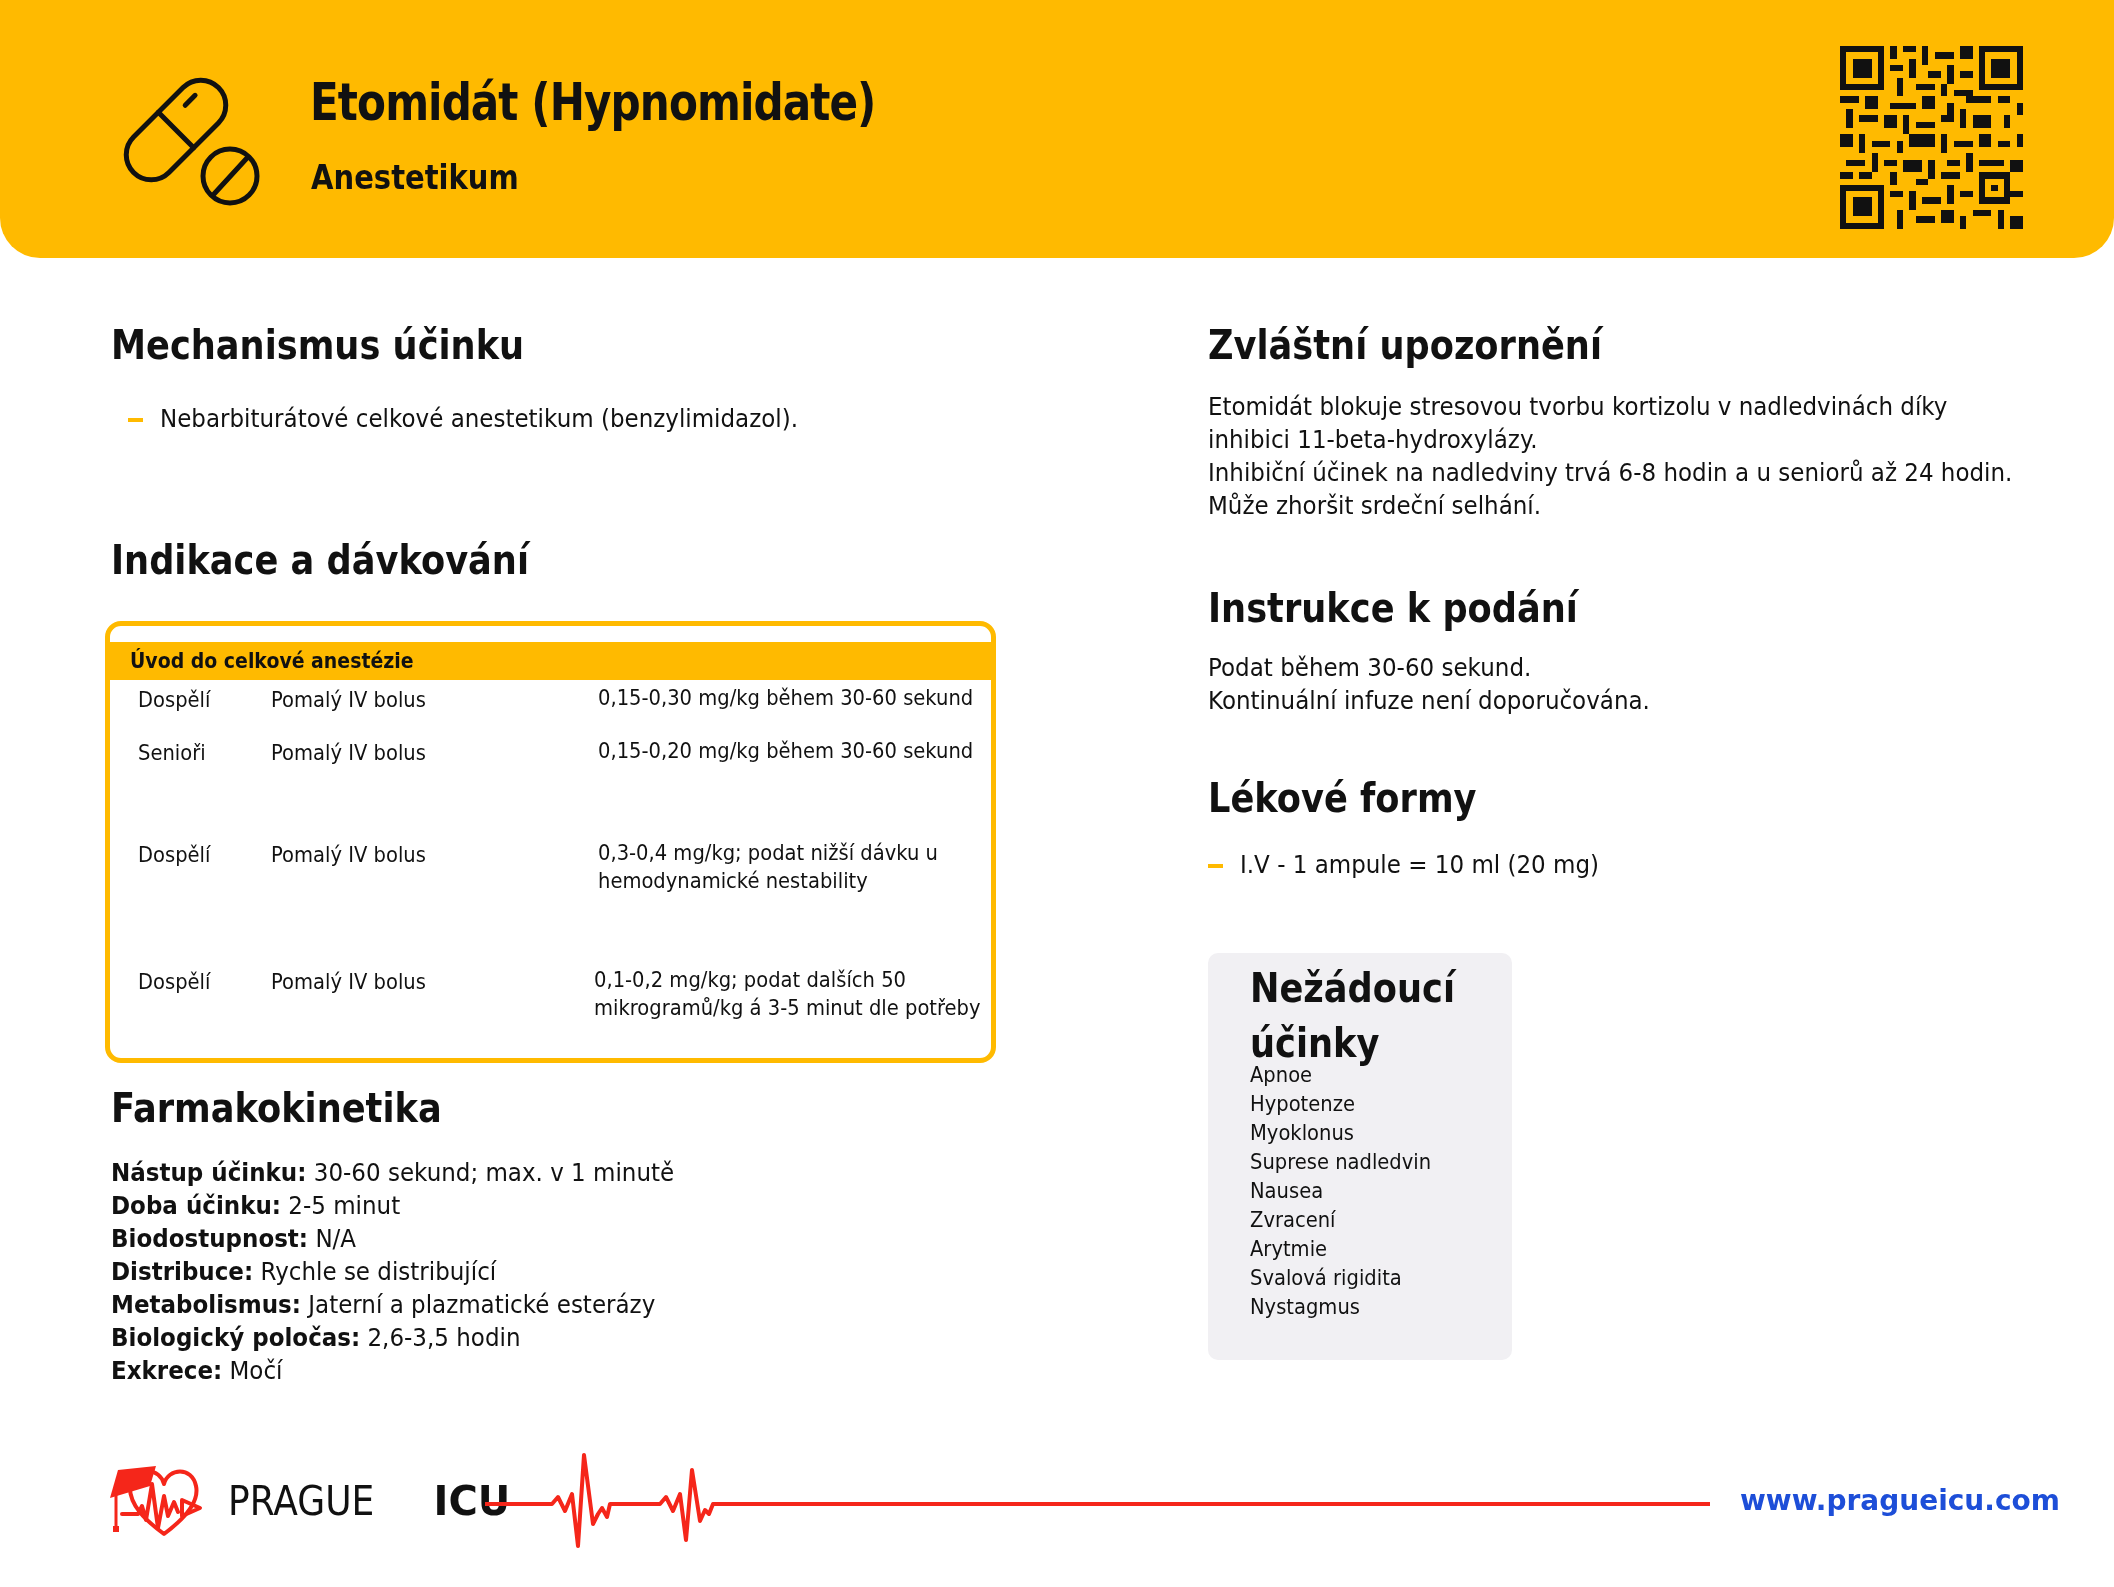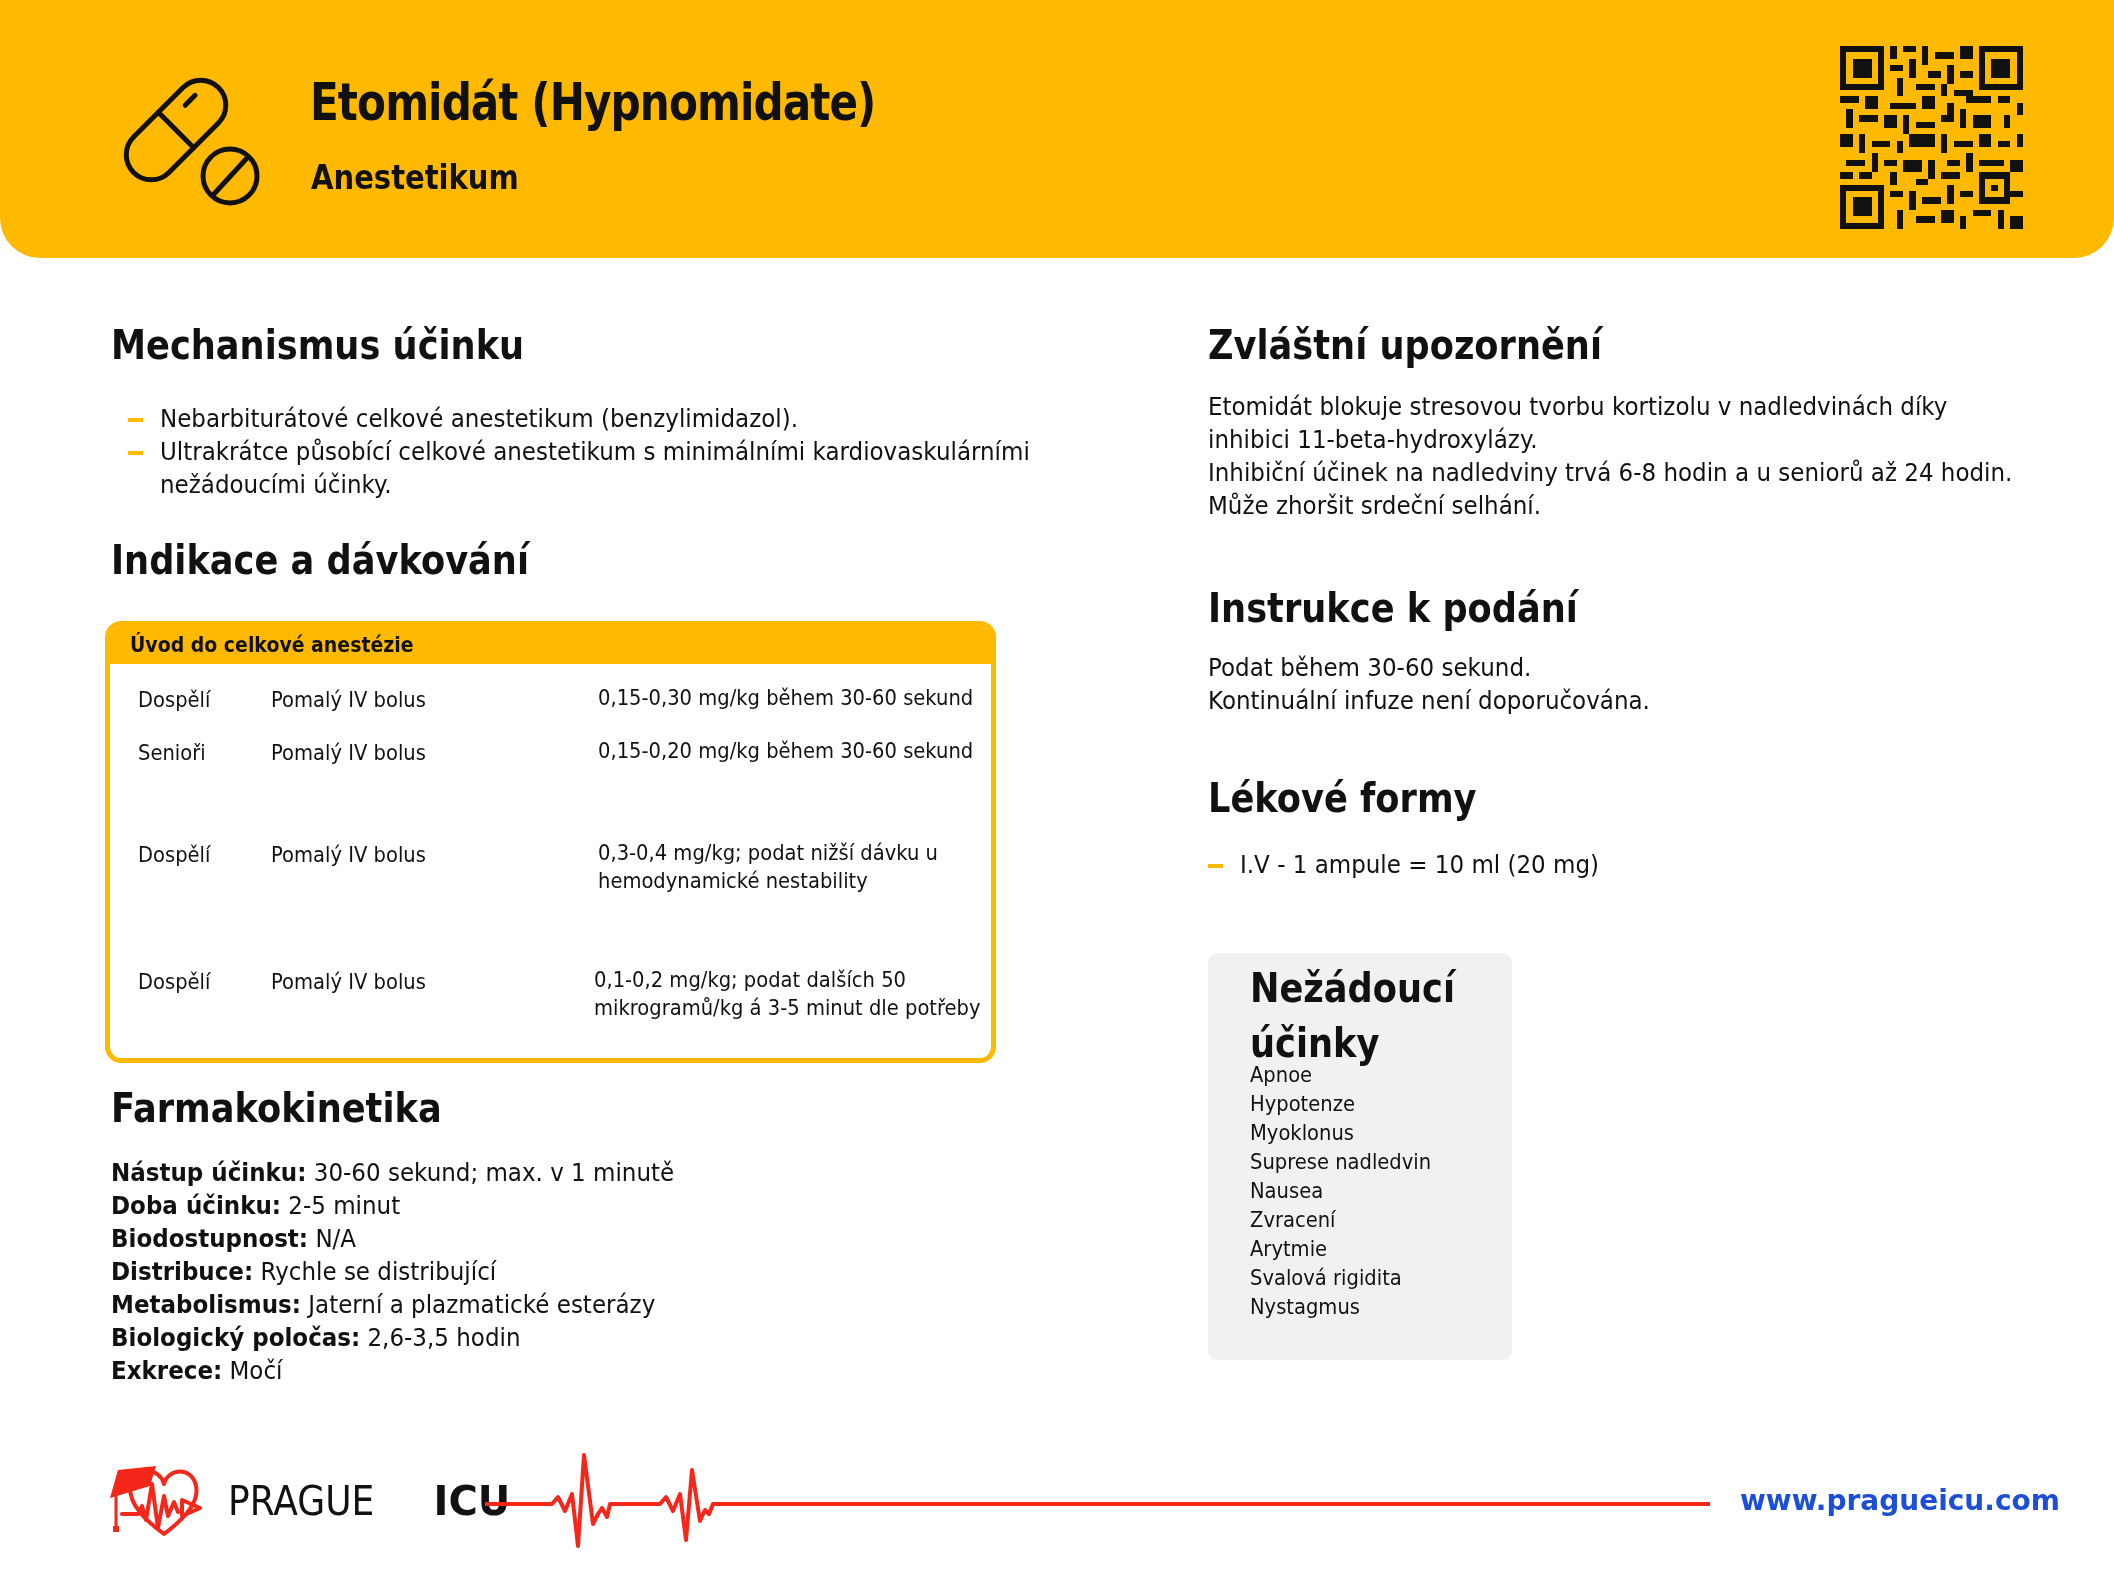--- a/index.html
+++ b/index.html
@@ -192,32 +192,27 @@
     </g>
   </svg>
 </div>
 
 <div class="h2" style="left:111px; top:322px;">Mechanismus účinku</div>
 <ul class="bullet-list" style="left:128px; top:402px;">
   <li>
     <span class="dash"></span>
     <span class="txt">Nebarbiturátové celkové anestetikum (benzylimidazol).</span>
   </li>
-  <li>
-    <span class="dash"></span>
-    <span class="txt">Ultrakrátce působící celkové anestetikum s minimálními kardiovaskulárními</span><br>
-    <span class="txt">nežádoucími účinky.</span>
-  </li>
 </ul>
 
 <div class="h2" style="left:111px; top:537px;">Indikace a dávkování</div>
 
 <div class="dose-table">
 
-  <div class="band" style="top:0; height:38px; line-height:38px;text-decoration:underline;">
+  <div class="band" style="top:16px; height:38px; line-height:38px;text-decoration:underline;">
     <span>Úvod do celkové anestézie</span>
   </div>
   <div class="cell" style="left:28px; top:60px;">Dospělí</div>
   <div class="cell" style="left:161px; top:60px;">Pomalý IV bolus</div>
   <div class="cell" style="left:488px; top:58px;">0,15-0,30 mg/kg během 30-60 sekund</div>
   <div class="cell" style="left:28px; top:113px;">Senioři</div>
   <div class="cell" style="left:161px; top:113px;">Pomalý IV bolus</div>
   <div class="cell" style="left:488px; top:111px;">0,15-0,20 mg/kg během 30-60 sekund</div>
 
   <div class="cell" style="left:28px; top:215px;">Dospělí</div>

